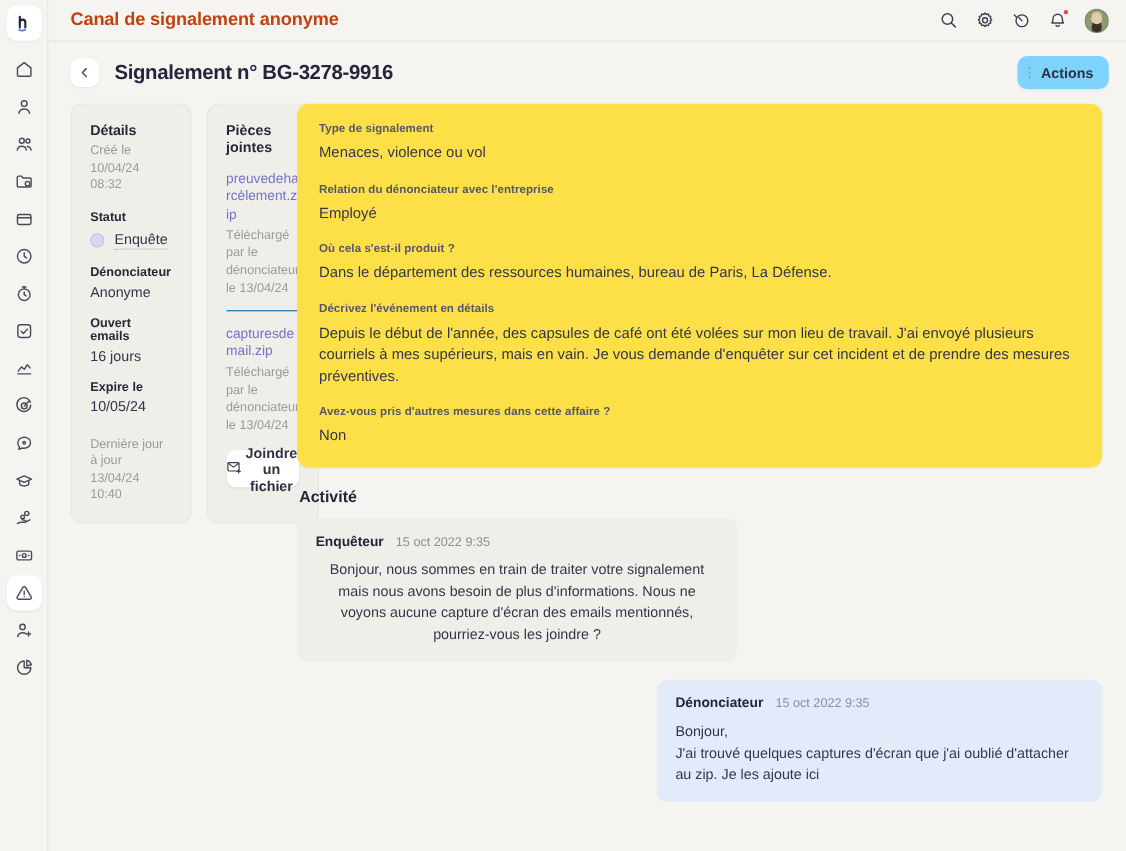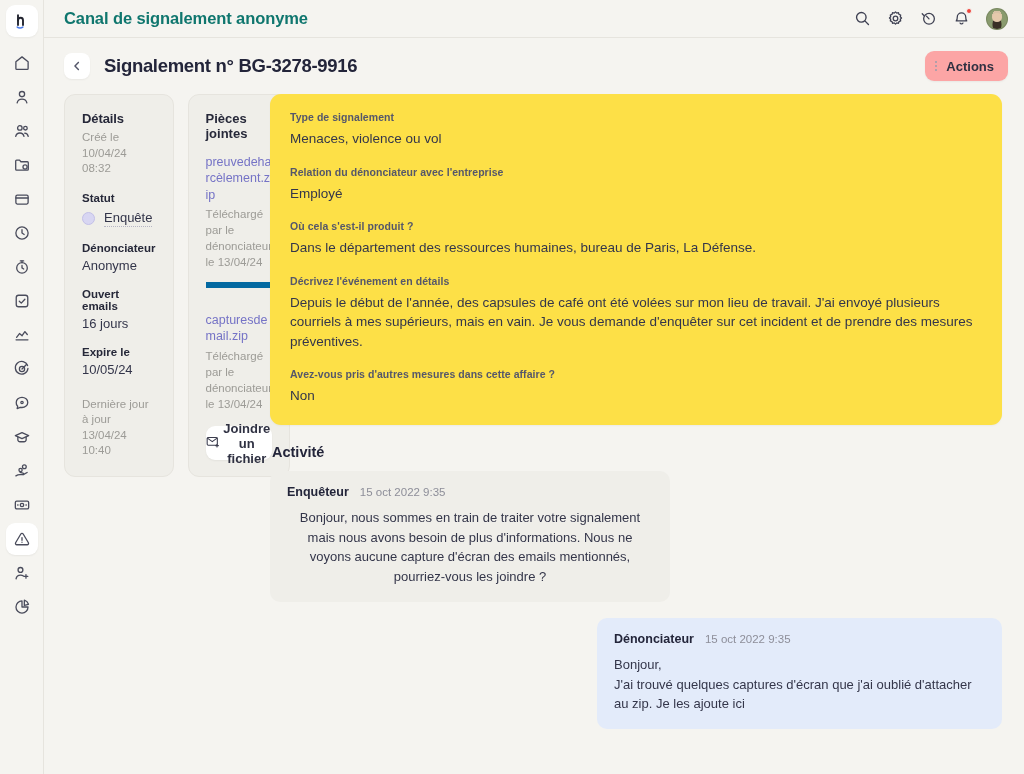--- a/index.html
+++ b/index.html
@@ -45,21 +45,21 @@
   
   .topbar {
     height: 38px; flex: 0 0 38px;
     display: flex; align-items: center;
     padding: 0 16px 0 20px;
     border-bottom: 1px solid #E6E4DE;
     background: #F5F4F0;
   }
   .topbar-title {
     font-size: 16.5px; font-weight: bold; letter-spacing: -.1px;
-    color: #0f766e;
+    color: #c2410c;
   }
   .topbar-actions { margin-left: auto; display: flex; align-items: center; gap: 16px; }
   .tb-icon { color: #3E4052; cursor: pointer; display: flex; align-items: center; position: relative; }
   .bell-dot {
     position: absolute; top: -2px; right: -2px;
     width: 6px; height: 6px; border-radius: 50%;
     background: #F0443C; border: 1.5px solid #F5F4F0;
   }
   .avatar {
     width: 22px; height: 22px; border-radius: 50%;
@@ -94,21 +94,21 @@
     box-shadow: 0 1px 2px rgba(0,0,0,.05);
   }
   .page-title {
     margin-left: 14px;
     font-size: 18.5px; font-weight: bold; letter-spacing: -.3px;
     color: #23253A;
   }
   .actions-btn {
     margin-left: auto;
     height: 30px; padding: 0 14px 0 10px;
-    background: #fca5a5; border: none; border-radius: 9px;
+    background: #7dd3fc; border: none; border-radius: 9px;
     display: flex; align-items: center; gap: 9px;
     font-family: inherit; font-size: 13px; font-weight: bold; color: #2F3142;
     cursor: pointer;
     box-shadow: 0 1px 2px rgba(0,0,0,.05);
   }
   .kebab { display: flex; flex-direction: column; gap: 2px; align-items: center; }
   .kebab i { width: 2px; height: 2px; border-radius: 50%; background: #9b9cab; display: block; }
 
   
   .body {
@@ -142,21 +142,21 @@
   }
   .status-text {
     font-size: 13px; color: #33354a;
     border-bottom: 1.5px dotted #b6b5c4;
     padding-bottom: 1px;
     cursor: pointer;
   }
 
   .attach-title { font-size: 13px; font-weight: bold; color: #262839; margin-bottom: 13px; }
   .attach-item { padding-bottom: 12px; }
-  .attach-item + .attach-item { border-top: 6px solid #0369a1; padding-top: 24px; }
+  .attach-item + .attach-item { border-top: 1px solid #0369a1; padding-top: 12px; }
   .attach-link {
     font-size: 12.5px; color: #7573C6; text-decoration: none; cursor: pointer;
     display: block; word-break: break-all; line-height: 1.3;
   }
   .attach-meta { font-size: 11.5px; color: #9C9B96; margin-top: 3px; line-height: 1.4; }
 
   .attach-btn {
     width: 100%; height: 34px;
     background: #FFFFFF; border: none; border-radius: 9px;
     display: flex; align-items: center; justify-content: center; gap: 1px;

